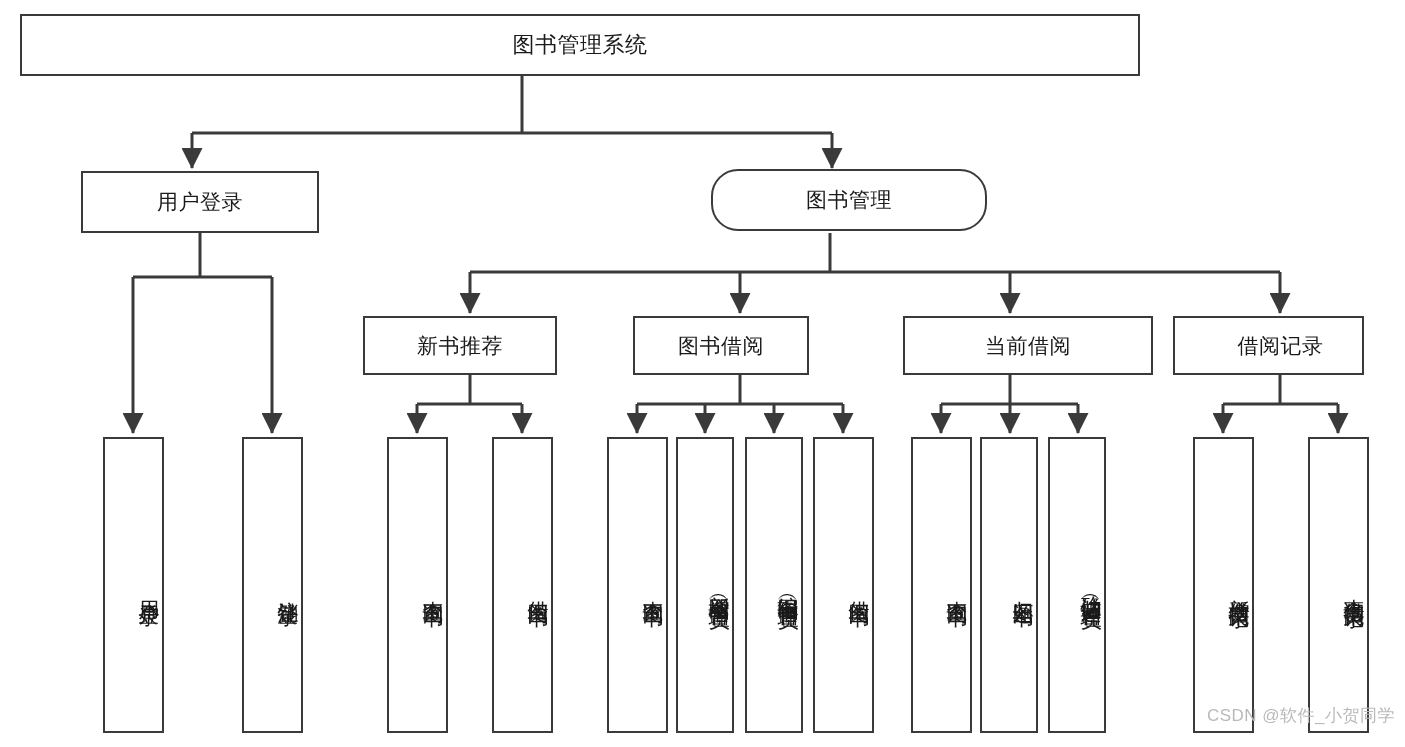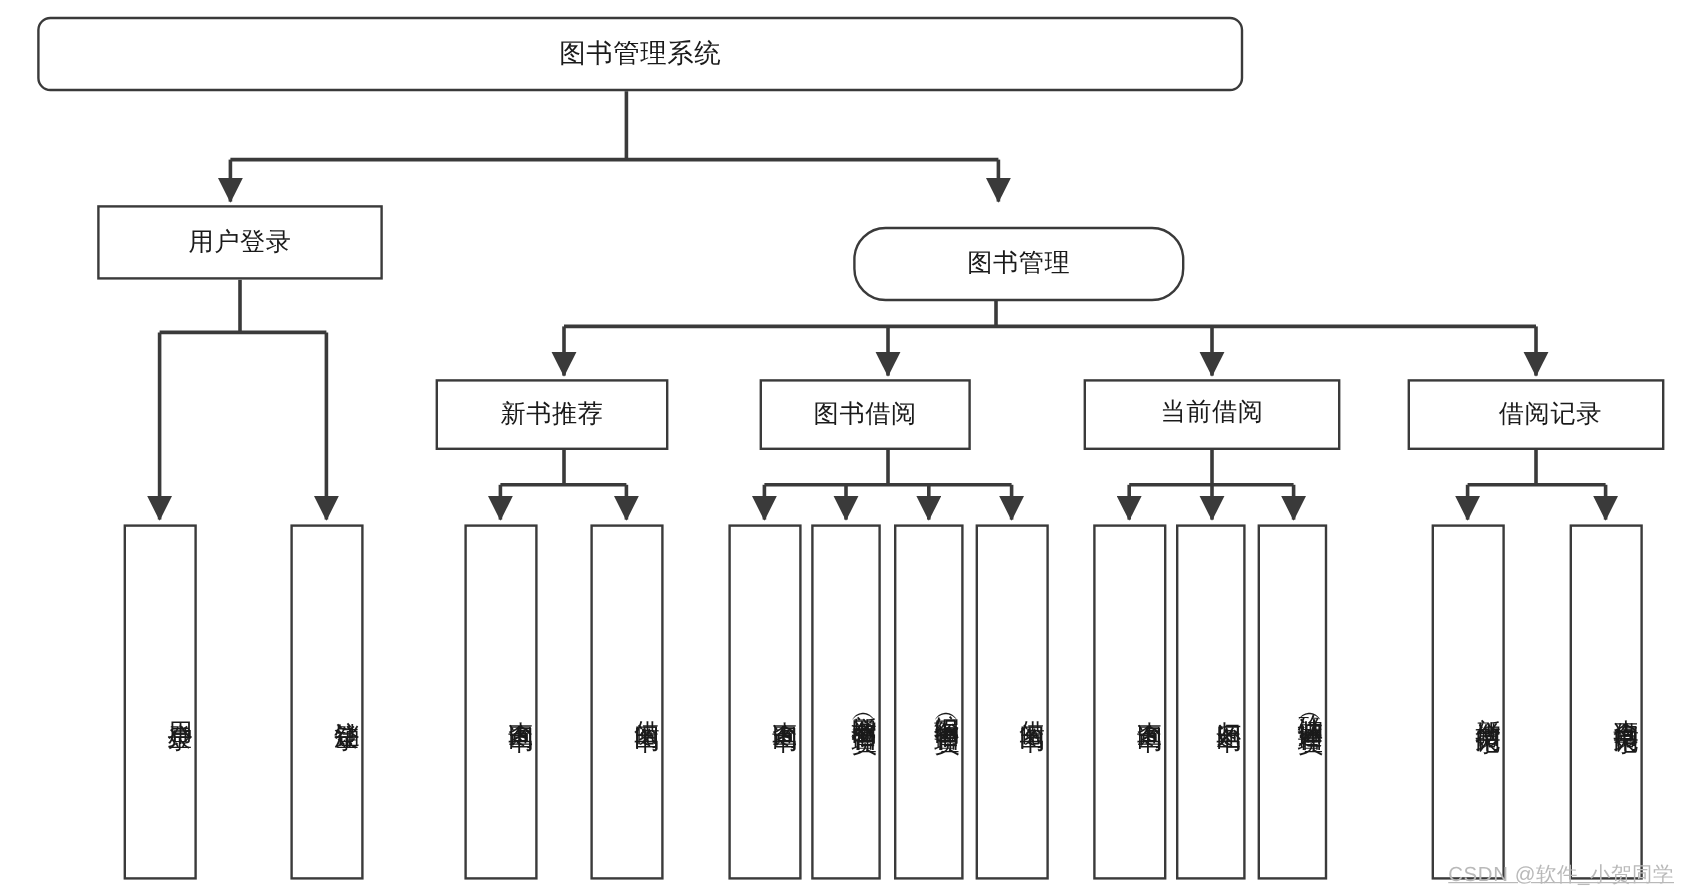--- a/index.html
+++ b/index.html
@@ -51,27 +51,26 @@
     font-size: 21px;
     line-height: 1.25;
     letter-spacing: 2px;
     padding-top: 6px;
     align-items: flex-start;
     justify-content: center;
   }
   .watermark {
     position: absolute;
     right: 10px;
-    bottom: 7px;
+    bottom: 20px;
     font-size: 17px;
     color: #b9b9b9;
     letter-spacing: 0.5px;
     white-space: nowrap;
     pointer-events: none;
-    text-decoration: underline;
   }
 </style>
 </head>
 <body>
 
 <div id="diagram-root">
 
   <svg class="flow" viewBox="0 0 1405 747">
     <defs>
       <marker id="arrow" viewBox="0 0 10 10" refX="9.5" refY="5" markerWidth="7" markerHeight="7" orient="auto-start-reverse">
@@ -115,29 +114,29 @@
       <path d="M 1010 404 L 1010 433" marker-end="url(#arrow)"></path>
       <path d="M 1078 404 L 1078 433" marker-end="url(#arrow)"></path>
 
       <path d="M 1280 375 L 1280 404"></path>
       <path d="M 1223 404 L 1338 404"></path>
       <path d="M 1223 404 L 1223 433" marker-end="url(#arrow)"></path>
       <path d="M 1338 404 L 1338 433" marker-end="url(#arrow)"></path>
     </g>
   </svg>
 
-  <div class="node-box node-h node-root" style="left:31px; top:14px; width:1005px; height:62px;border-radius:11px;">图书管理系统</div>
+  <div class="node-box node-h node-root" style="left:20px; top:14px; width:1120px; height:62px;">图书管理系统</div>
 
   <div class="node-box node-h" style="left:81px; top:171px; width:238px; height:62px;">用户登录</div>
-  <div class="node-box node-h" style="left:711px; top:189px; width:276px; height:62px;border-radius:27px;">图书管理</div>
+  <div class="node-box node-h" style="left:711px; top:169px; width:276px; height:62px;border-radius:27px;">图书管理</div>
 
   <div class="node-box node-h" style="left:363px; top:316px; width:194px; height:59px;">新书推荐</div>
   <div class="node-box node-h" style="left:633px; top:316px; width:176px; height:59px;">图书借阅</div>
-  <div class="node-box node-h" style="left:903px; top:316px; width:214px; height:59px;font-family:Liberation Mono, monospace;">当前借阅</div>
-  <div class="node-box node-h" style="left:1173px; top:316px; width:214px; height:59px;padding-left:24px;">借阅记录</div>
+  <div class="node-box node-h" style="left:903px; top:316px; width:250px; height:59px;">当前借阅</div>
+  <div class="node-box node-h" style="left:1173px; top:316px; width:191px; height:59px;padding-left:24px;">借阅记录</div>
 
   <div class="node-box node-v" style="left:103px; top:437px; width:61px; height:296px;">用户登录</div>
   <div class="node-box node-v" style="left:242px; top:437px; width:61px; height:296px;">注销登录</div>
 
   <div class="node-box node-v" style="left:387px; top:437px; width:61px; height:296px;">查询图书</div>
   <div class="node-box node-v" style="left:492px; top:437px; width:61px; height:296px;">借阅图书</div>
 
   <div class="node-box node-v" style="left:607px; top:437px; width:61px; height:296px;">查询图书</div>
   <div class="node-box node-v" style="left:676px; top:437px; width:58px; height:296px;">新增图书（管理员）</div>
   <div class="node-box node-v" style="left:745px; top:437px; width:58px; height:296px;">编辑图书（管理员）</div>

